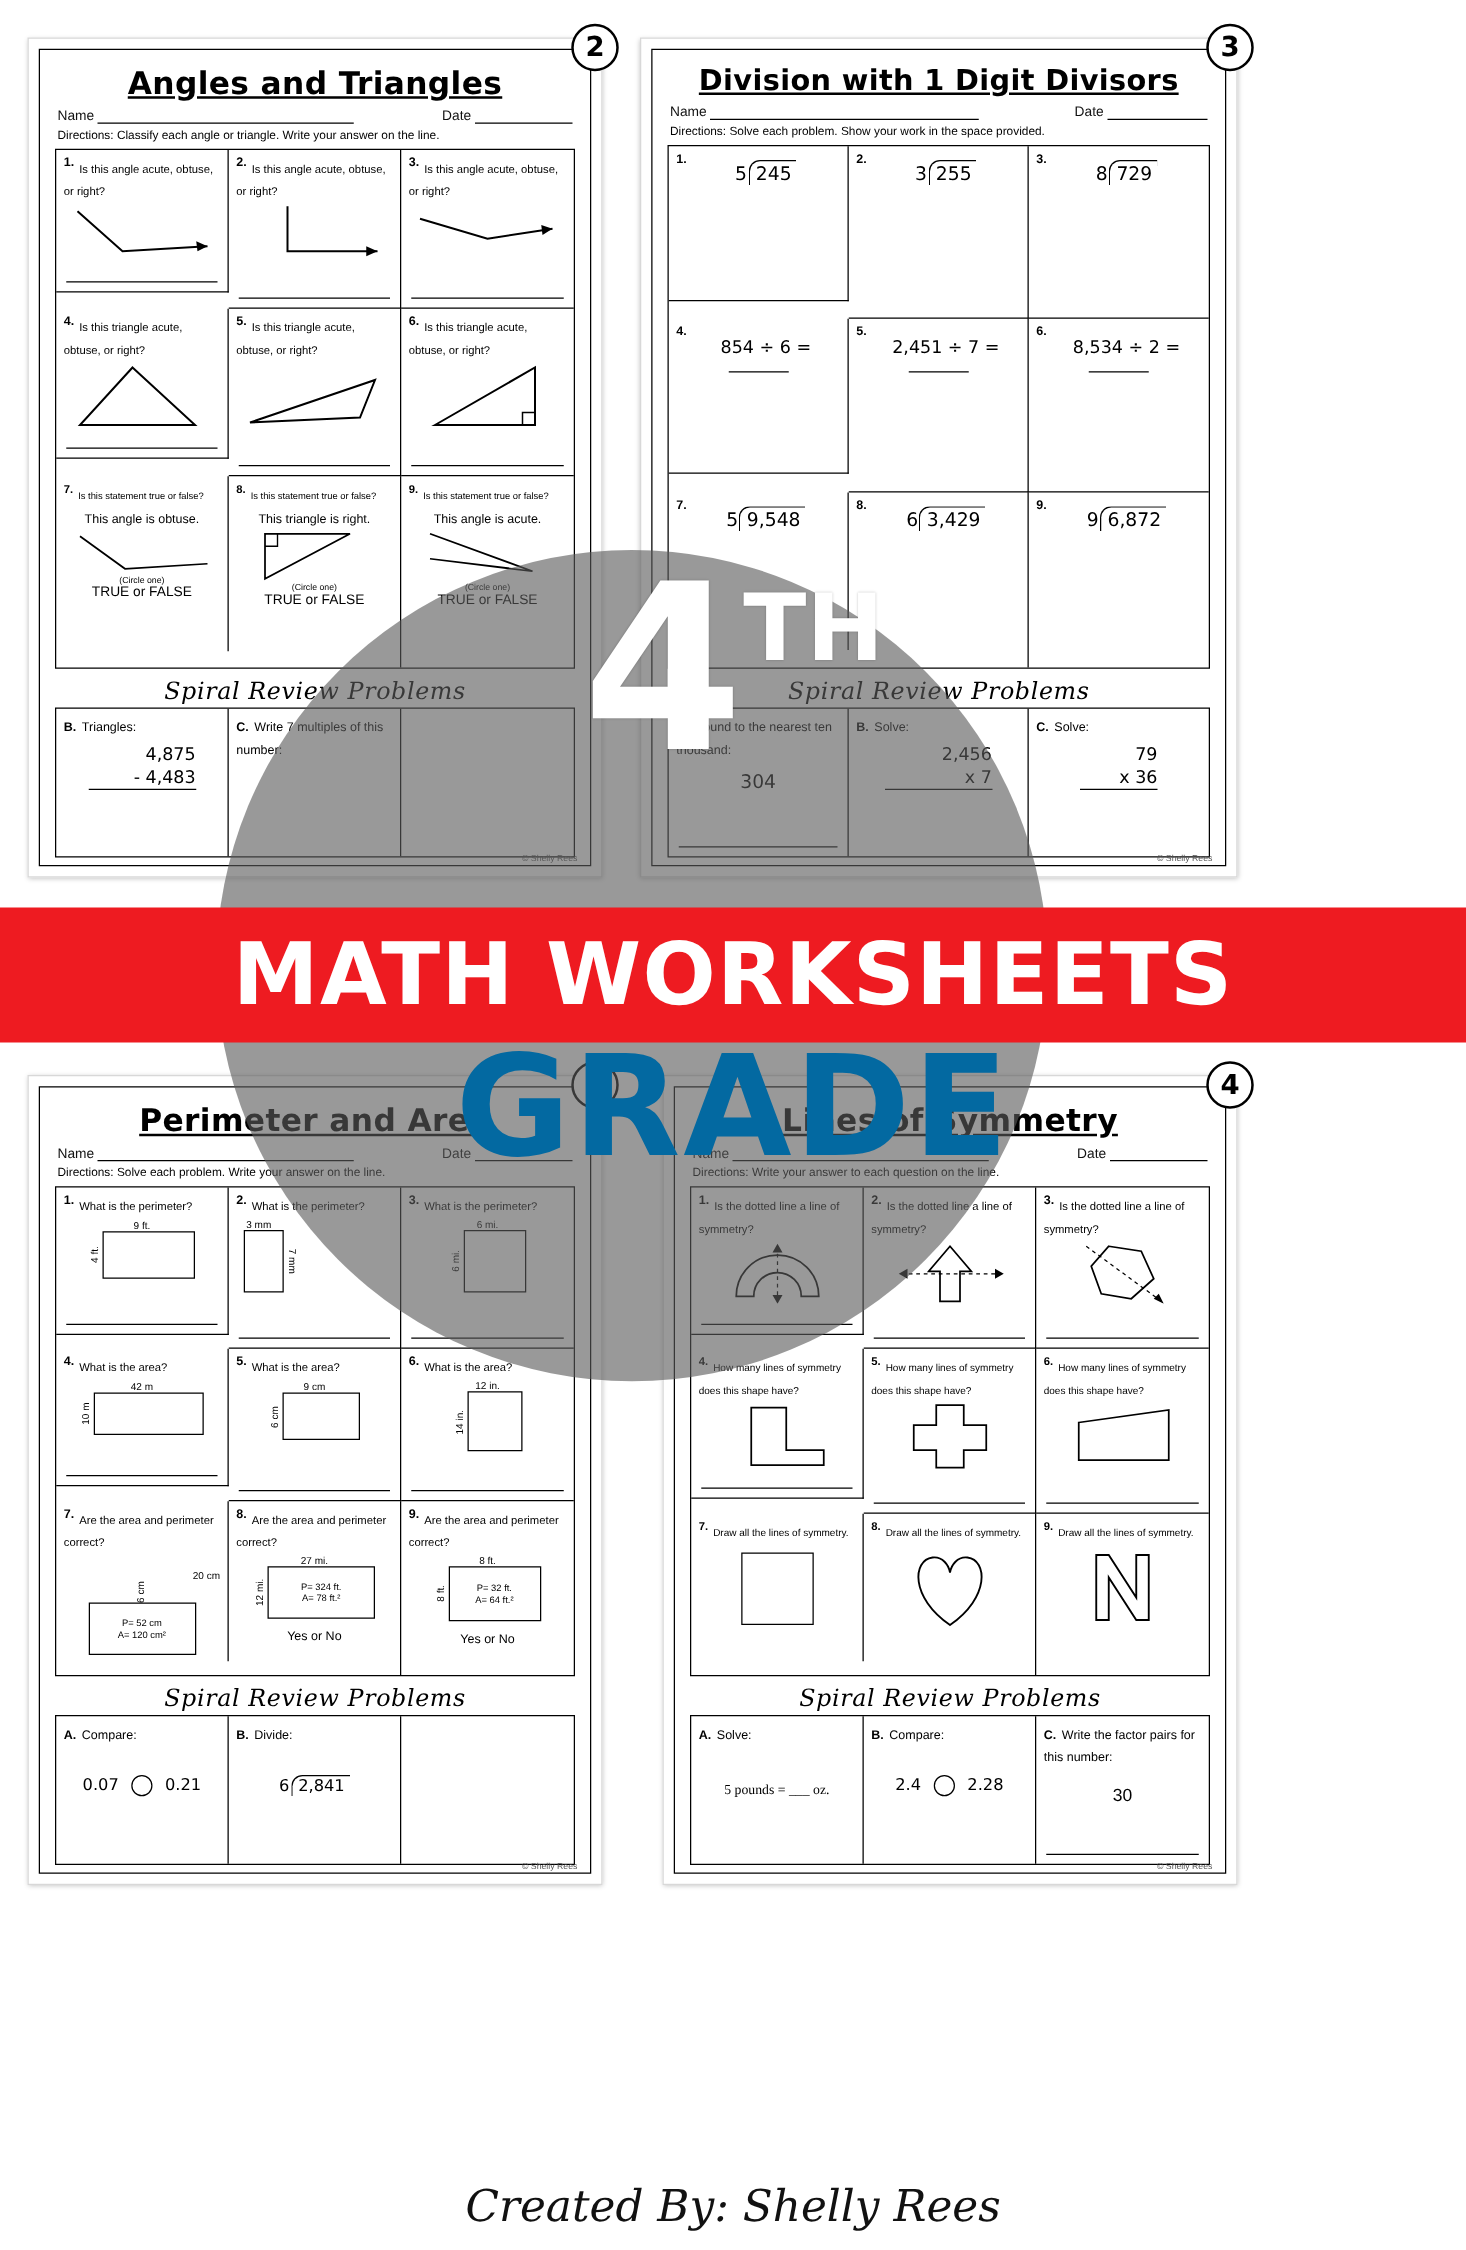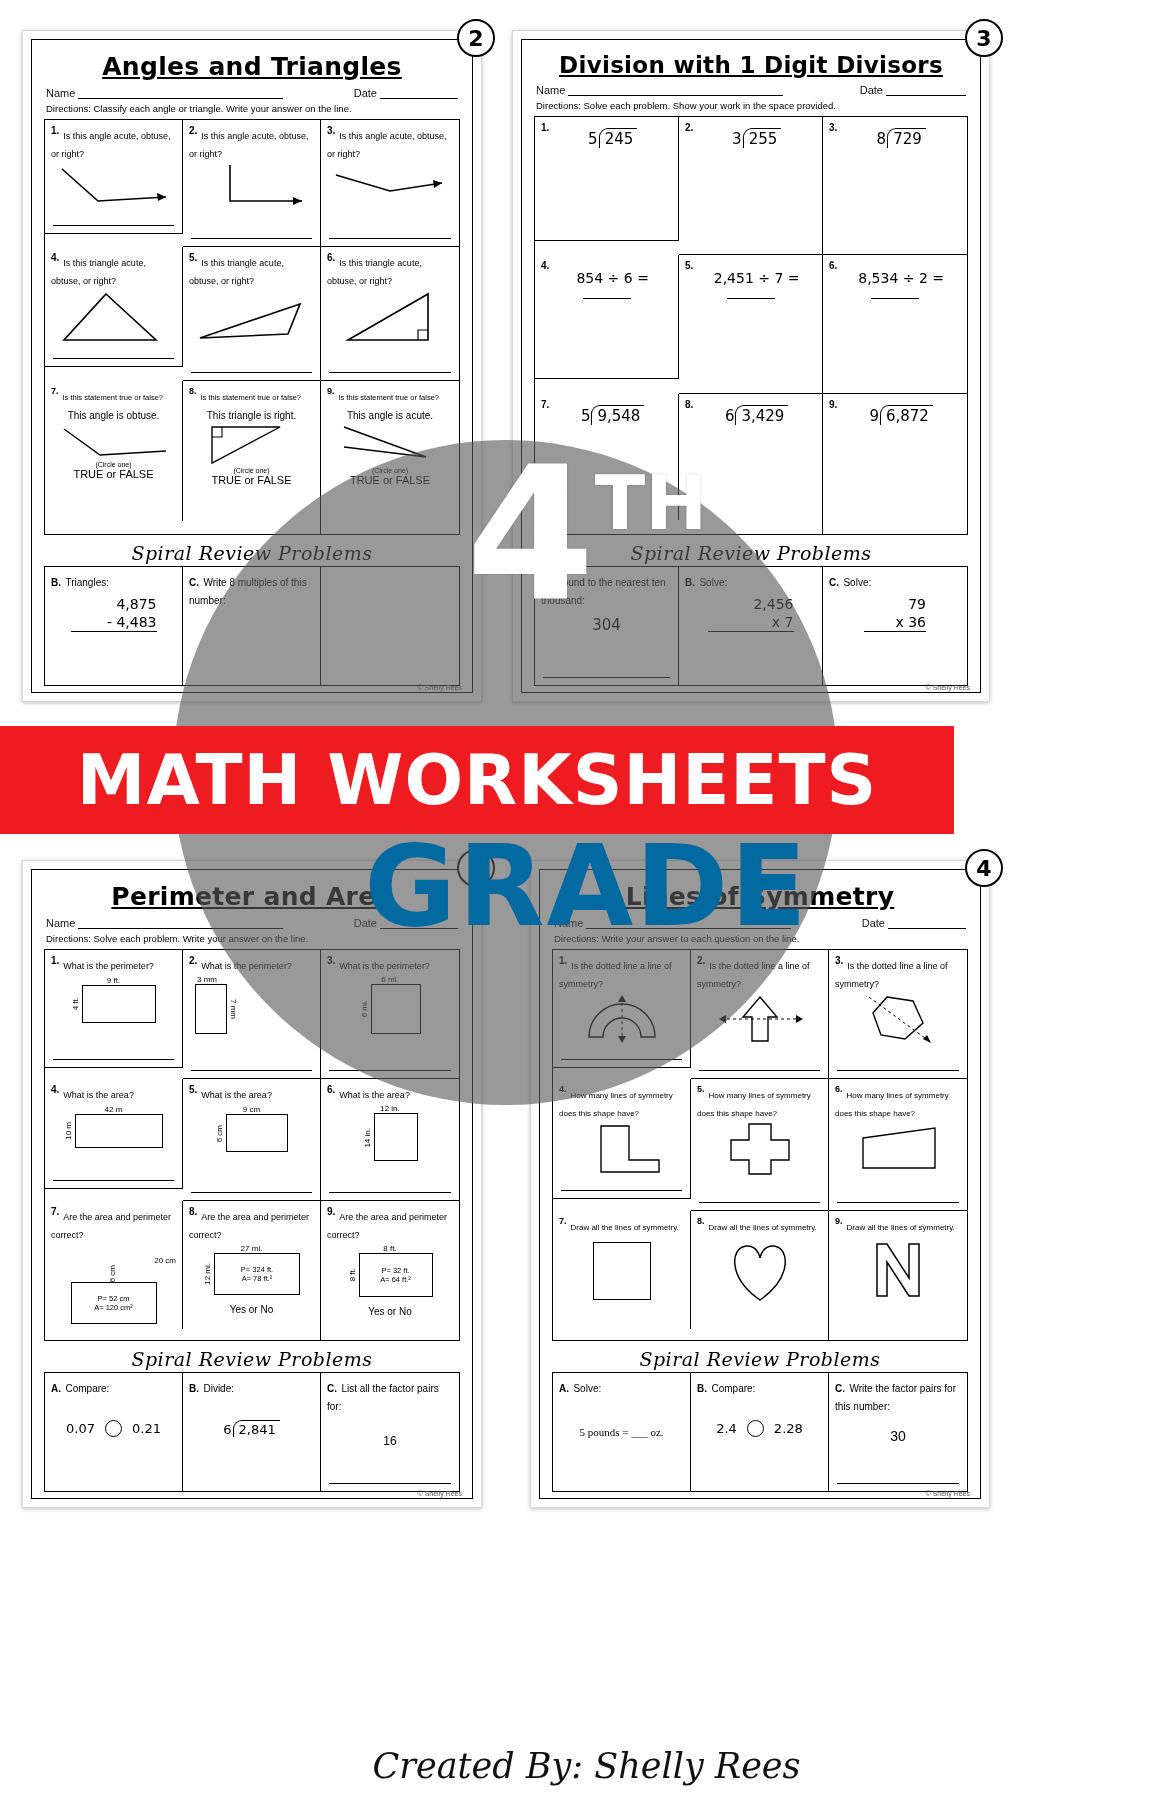--- a/index.html
+++ b/index.html
@@ -116,21 +116,21 @@
   
   .circle-overlay {
     position:absolute;
     left:173px; top:440px;
     width:665px; height:665px;
     border-radius:50%;
     background:rgba(90,90,90,0.62);
     z-index:20;
   }
   .red-band {
-    position:absolute; left:0; top:726px; width:954px; height:108px;
+    position:absolute; left:0; top:726px; width:1173px; height:108px;
     background:#ee1b21; z-index:30;
     display:flex; align-items:center; justify-content:center;
   }
   .red-band span {
     color:#fff; font-family:"DejaVu Sans", sans-serif; font-weight:bold;
     font-size:69px; letter-spacing:1px; line-height:1;
   }
   .overlay-4th {
     position:absolute; z-index:31; left:0; right:0; top:452px;
     text-align:center; color:#fff;
@@ -286,21 +286,21 @@
       <div class="cell">
         <span class="scell-label">B.</span>
         <span class="scell-txt">Triangles:</span>
         <div class="stack">
           <div>4,875</div>
           <div class="under">- 4,483</div>
         </div>
       </div>
       <div class="cell">
         <span class="scell-label">C.</span>
-        <span class="scell-txt">Write 8 multiples of this number:</span>
+        <span class="scell-txt">Write 7 multiples of this number:</span>
       </div>
     </div>
     <div class="copyright">© Shelly Rees</div>
   </div>
 </div>
 
 <div class="sheet" style="left:512px; top:30px; width:478px; height:672px;">
   <div class="page-badge">3</div>
   <div class="sheet-inner">
     <div class="sheet-title" style="font-size:23px;">Division with 1 Digit Divisors</div>
@@ -528,26 +528,20 @@
           <span>0.21</span>
         </div>
       </div>
       <div class="cell">
         <span class="scell-label">B.</span>
         <span class="scell-txt">Divide:</span>
         <div style="text-align:center;margin-top:18px;">
           <span class="longdiv" style="font-size:13px;"><span class="dvsr">6</span><span class="dvnd">2,841</span></span>
         </div>
       </div>
-      <div class="cell">
-        <span class="scell-label">C.</span>
-        <span class="scell-txt">List all the factor pairs for:</span>
-        <div style="text-align:center;font-size:12px;margin-top:20px;">16</div>
-        <div class="ansline"></div>
-      </div>
     </div>
     <div class="copyright">© Shelly Rees</div>
   </div>
 </div>
 
 <div class="sheet" style="left:530px; top:860px; width:460px; height:648px;">
   <div class="page-badge">4</div>
   <div class="sheet-inner">
     <div class="sheet-title" style="font-size:25px;">Lines of Symmetry</div>
     <div class="namedate">

